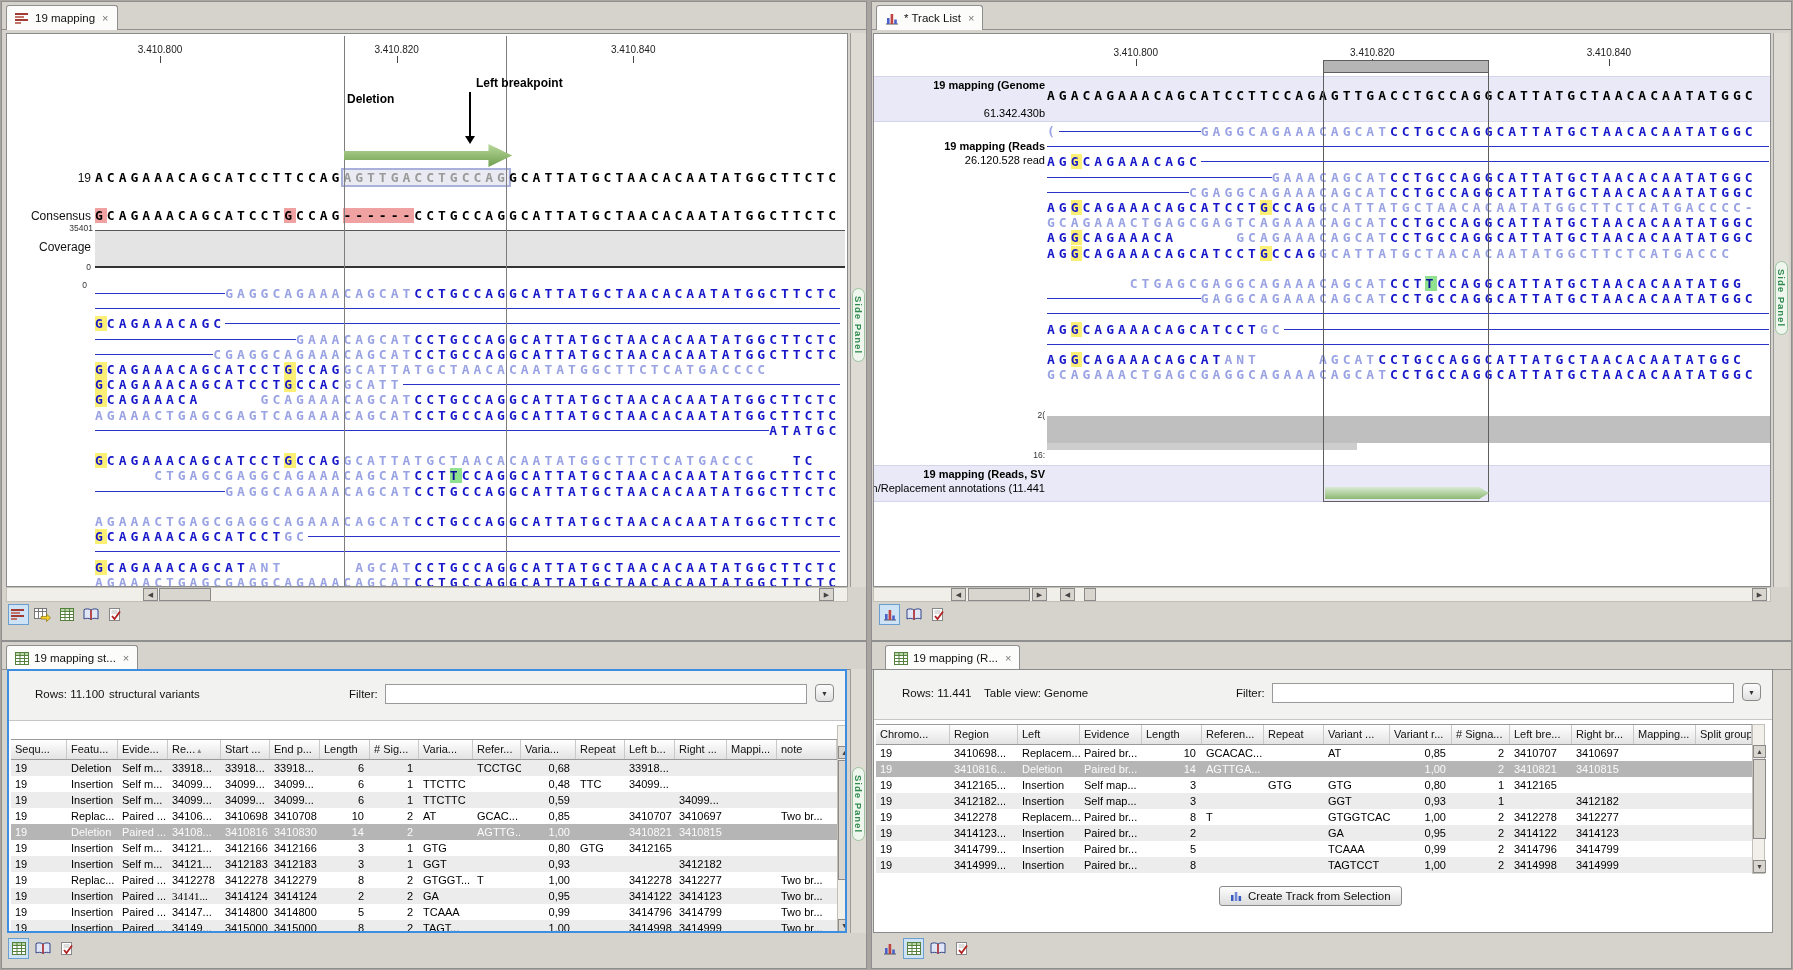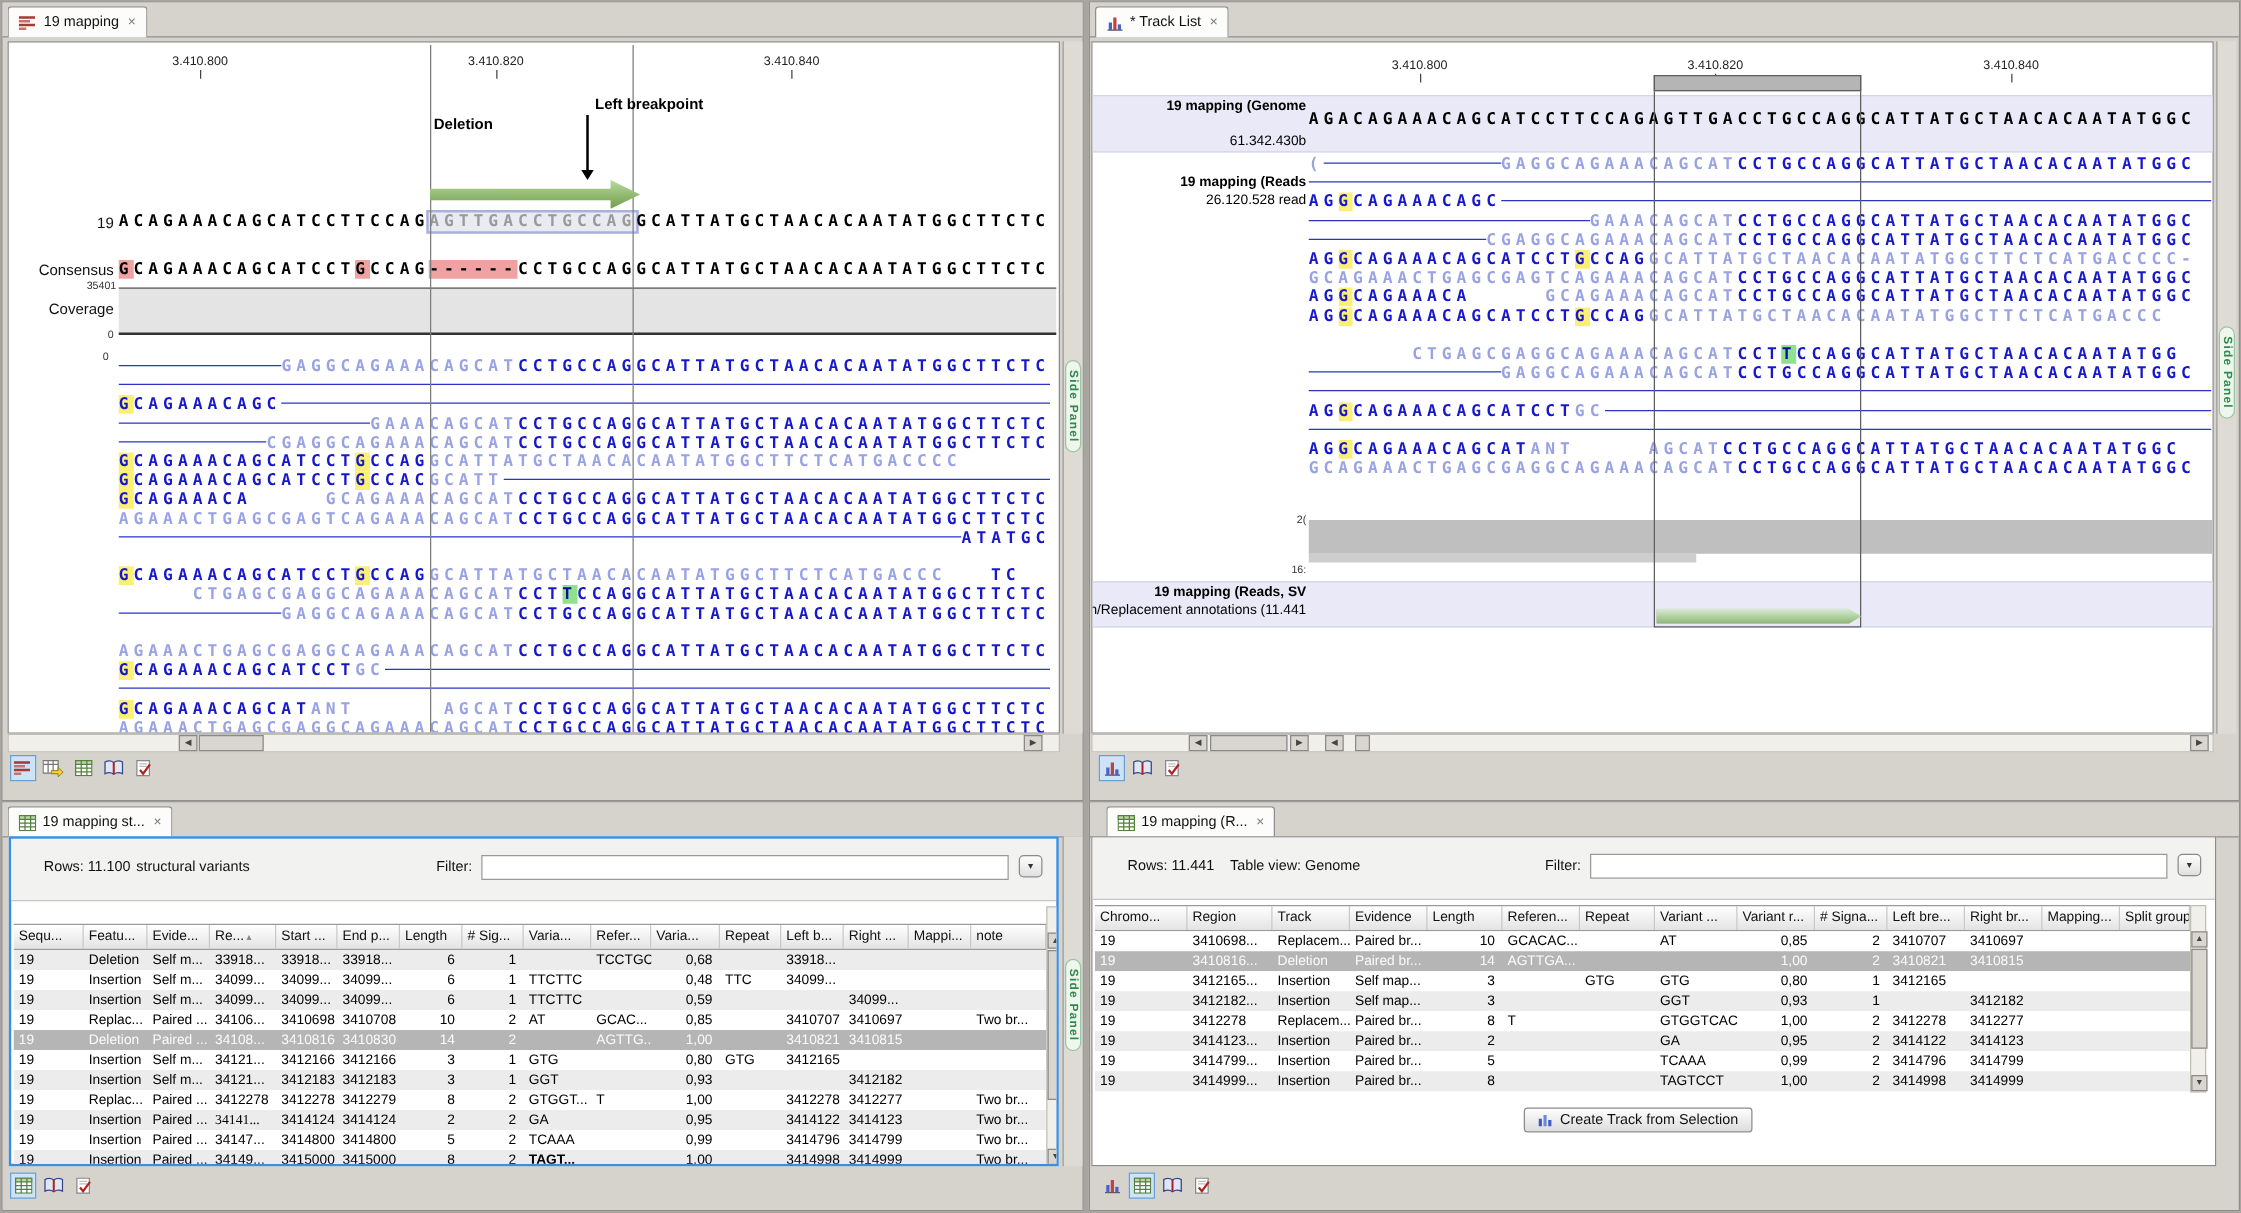--- a/index.html
+++ b/index.html
@@ -505,21 +505,21 @@
         </div>
         <div class="trow ralt" style="top: 181px; width: 826px;">
           <div class="td" style="width: 56px;">19</div>
           <div class="td" style="width: 51px;">Insertion</div>
           <div class="td" style="width: 50px;">Paired ...</div>
           <div class="td" style="width: 53px;">34149...</div>
           <div class="td" style="width: 49px;">3415000</div>
           <div class="td" style="width: 50px;">3415000</div>
           <div class="td num" style="width: 50px;">8</div>
           <div class="td num" style="width: 49px;">2</div>
-          <div class="td" style="width: 54px; font-weight: bold;">TAGT...</div>
+          <div class="td" style="width: 54px;">TAGT...</div>
           <div class="td" style="width: 48px;"></div>
           <div class="td num" style="width: 55px;">1,00</div>
           <div class="td" style="width: 49px;"></div>
           <div class="td" style="width: 50px;">3414998</div>
           <div class="td" style="width: 52px;">3414999</div>
           <div class="td" style="width: 50px;"></div>
           <div class="td" style="width: 60px;">Two br...</div>
         </div>
         <div class="trow" style="top: 197px; width: 826px;">
           <div class="td" style="width: 56px;">19</div>
@@ -598,21 +598,21 @@
     <div class="hdrbar"></div>
     <span class="hlab" style="left:28px;top:17px">Rows: 11.441</span>
     <span class="hlab" style="left:110px;top:17px">Table view: Genome</span>
     <span class="hlab" style="left:362px;top:17px">Filter:</span>
     <input class="filt" style="left: 398px; top: 13px; width: 462px;">
     <span class="dbtn" style="left:868px;top:13px">▼</span>
     <div id="br-table" style="position:absolute;left:2px;top:54px;width:876px;height:150px">
         <div class="thead">
           <div class="th" style="width: 74px;">Chromo...</div>
           <div class="th" style="width: 68px;">Region</div>
-          <div class="th" style="width: 62px;">Track</div>
+          <div class="th" style="width: 62px;">Left</div>
           <div class="th" style="width: 62px;">Evidence</div>
           <div class="th" style="width: 60px;">Length</div>
           <div class="th" style="width: 62px;">Referen...</div>
           <div class="th" style="width: 60px;">Repeat</div>
           <div class="th" style="width: 66px;">Variant ...</div>
           <div class="th" style="width: 62px;">Variant r...</div>
           <div class="th" style="width: 58px;"># Signa...</div>
           <div class="th" style="width: 62px;">Left bre...</div>
           <div class="th" style="width: 62px;">Right br...</div>
           <div class="th" style="width: 62px;">Mapping...</div>

